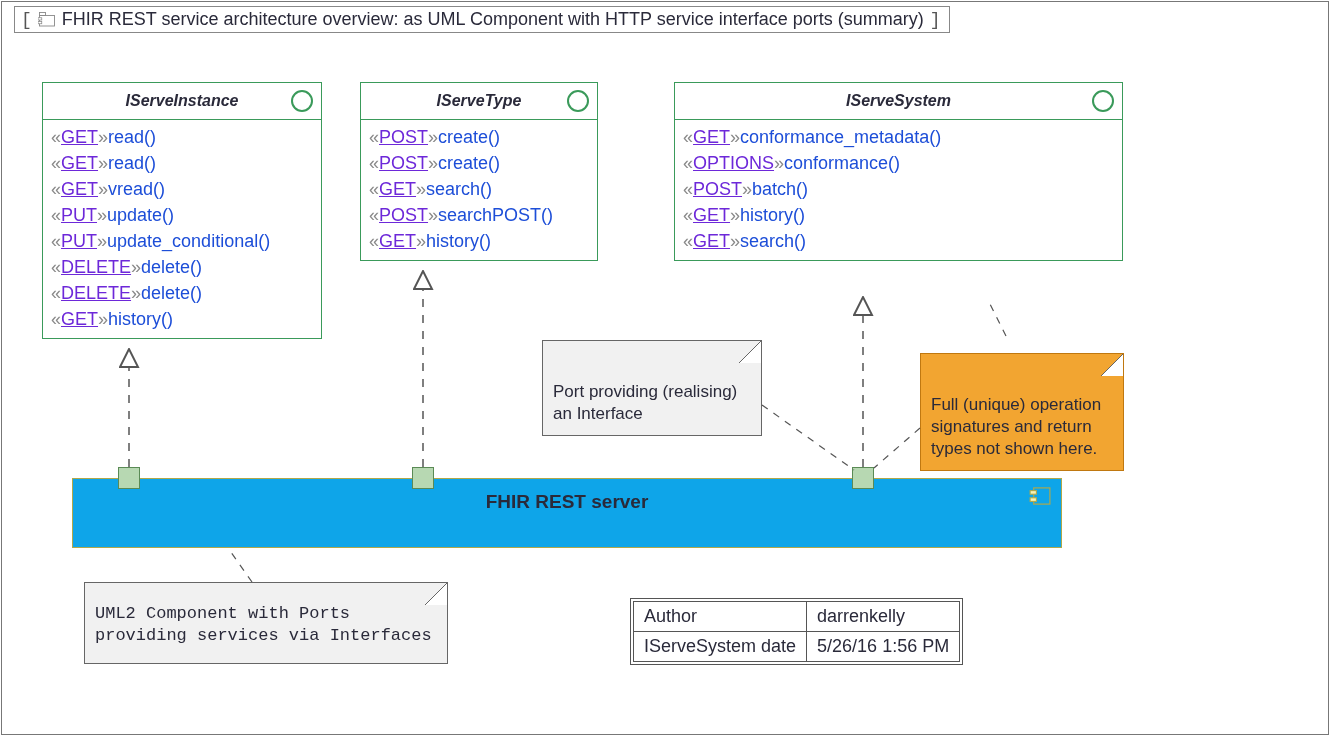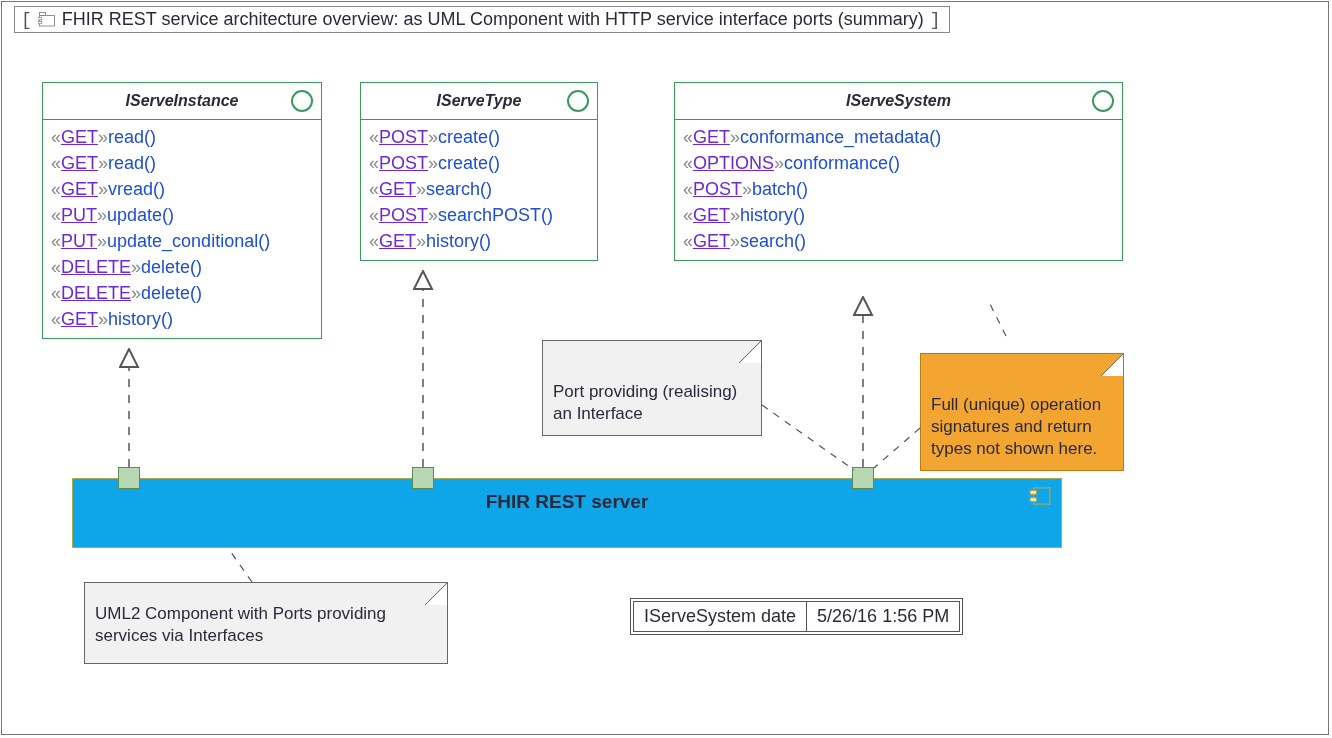--- a/index.html
+++ b/index.html
@@ -176,28 +176,32 @@
   <div class="note" style="left:540px;top:338px;width:220px;">
     <div class="note-fold"></div>
     <span>Port providing (realising) an Interface</span>
   </div>
 
   <div class="note note-orange" style="left:918px;top:334px;width:204px;margin-top:17px;">
     <div class="note-fold"></div>
     <span>Full (unique) operation signatures and return types not shown here.</span>
   </div>
 
-  <div class="note" style="left:82px;top:580px;width:364px;padding-top:20px;padding-bottom:16px;">
+  <div class="note" style="left:82px;top:580px;width:364px;padding-top:20px;padding-bottom:16px;font-family:Liberation Mono, monospace;">
     <div class="note-fold"></div>
     <span>UML2 Component with Ports providing services via Interfaces</span>
   </div>
 
   <div class="meta-table" style="left:628px;top:596px;">
     <table>
       <tbody>
+          <tr>
+        <td>Author</td>
+        <td>darrenkelly</td>
+      </tr>
       <tr>
         <td>IServeSystem date</td>
         <td>5/26/16 1:56 PM</td>
       </tr>
     </tbody>
       </table>
   </div>
 
   <svg class="overlay" width="1328" height="734">
     <defs>

